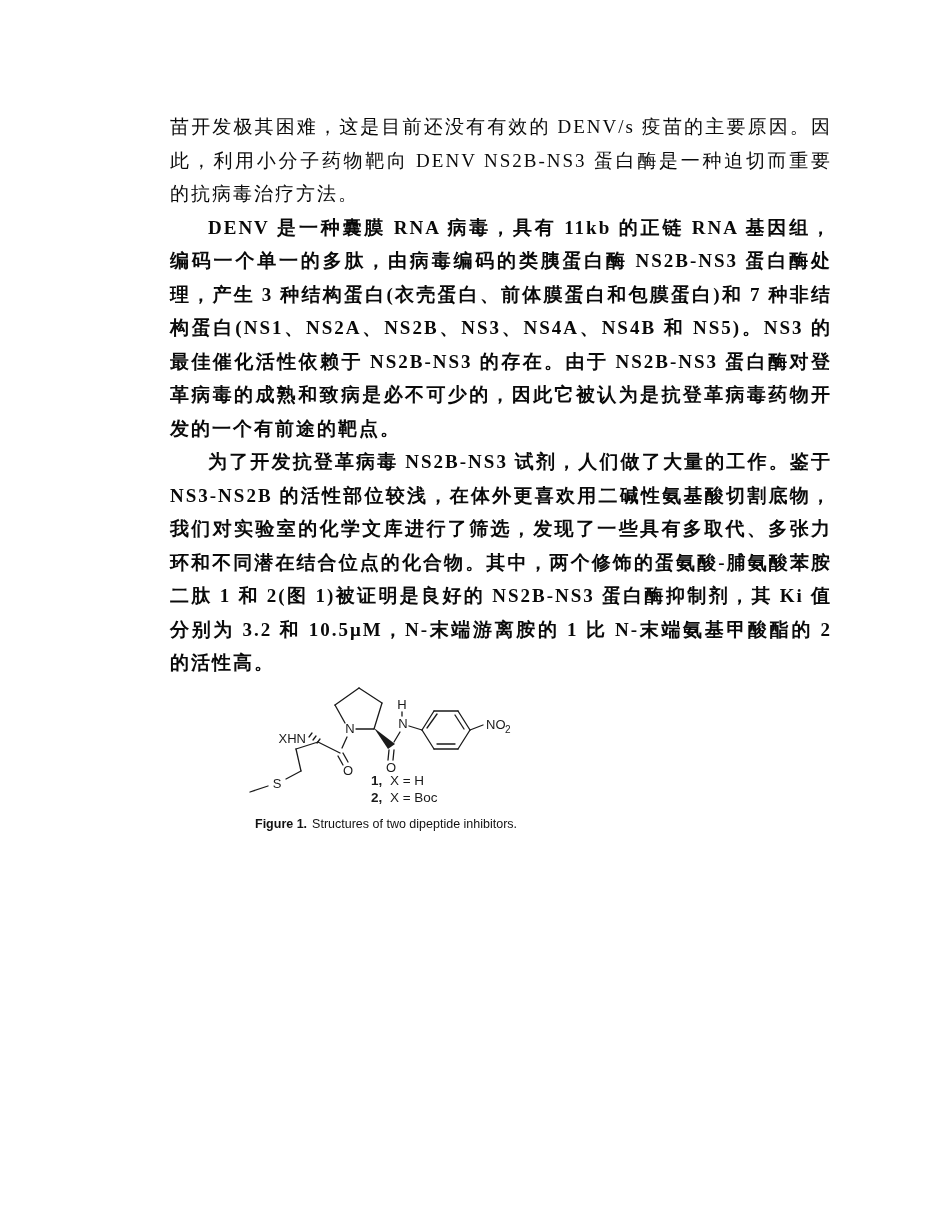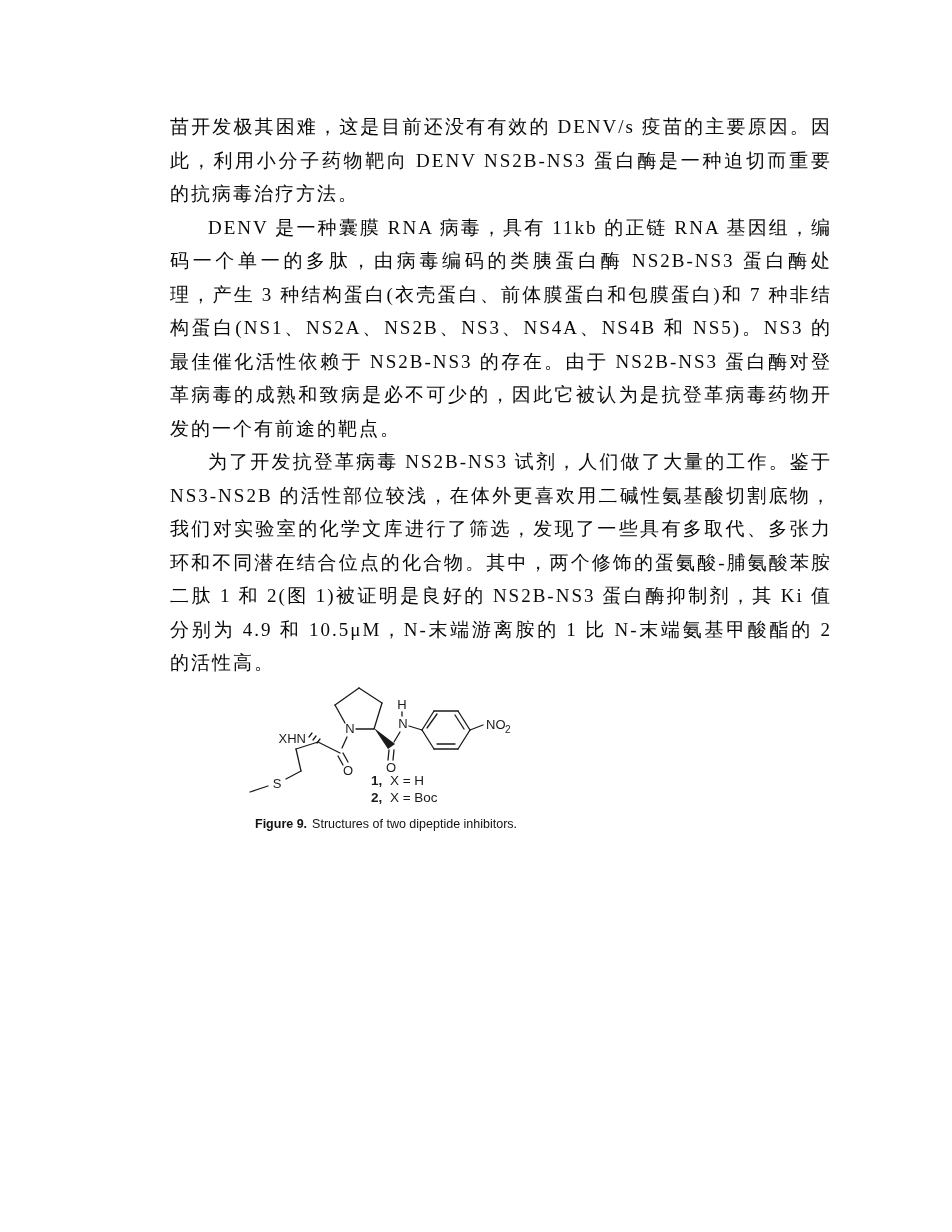--- a/index.html
+++ b/index.html
@@ -21,21 +21,21 @@
     left:170px; top:110px;
     width:662px;
   }
   .para {
     font-size:19px;
     line-height:33.5px;
     letter-spacing:2px;
     text-align:justify;
     color:#0a0a0a;
   }
-  .para.indent { text-indent:2em; }
+  .para.indent { text-indent:2em;font-weight:bold; }
   .figure-block { margin:2px 0 46px 0; }
   .figure-svg { display:block; margin-left:66px; }
   .figure-svg text {
     font-family:"Liberation Sans","DejaVu Sans",sans-serif;
     fill:#1a1a1a;
     font-size:13px;
   }
   .figure-svg .atom-sub { font-size:10px; }
   .figure-svg .cmp-num { font-weight:bold; font-size:13.5px; }
   .figure-svg .cmp-rest { font-size:13.5px; }
@@ -51,21 +51,21 @@
   .figure-caption .cap-label { font-weight:bold; margin-right:5px; }
 </style>
 </head>
 <body>
 
 <div class="page">
   <div class="content">
 
     <p class="para">苗开发极其困难，这是目前还没有有效的 DENV/s 疫苗的主要原因。因此，利用小分子药物靶向 DENV NS2B-NS3 蛋白酶是一种迫切而重要的抗病毒治疗方法。</p>
     <p class="para indent">DENV 是一种囊膜 RNA 病毒，具有 11kb 的正链 RNA 基因组，编码一个单一的多肽，由病毒编码的类胰蛋白酶 NS2B-NS3 蛋白酶处理，产生 3 种结构蛋白(衣壳蛋白、前体膜蛋白和包膜蛋白)和 7 种非结构蛋白(NS1、NS2A、NS2B、NS3、NS4A、NS4B 和 NS5)。NS3 的最佳催化活性依赖于 NS2B-NS3 的存在。由于 NS2B-NS3 蛋白酶对登革病毒的成熟和致病是必不可少的，因此它被认为是抗登革病毒药物开发的一个有前途的靶点。</p>
-    <p class="para indent">为了开发抗登革病毒 NS2B-NS3 试剂，人们做了大量的工作。鉴于 NS3-NS2B 的活性部位较浅，在体外更喜欢用二碱性氨基酸切割底物，我们对实验室的化学文库进行了筛选，发现了一些具有多取代、多张力环和不同潜在结合位点的化合物。其中，两个修饰的蛋氨酸-脯氨酸苯胺二肽 1 和 2(图 1)被证明是良好的 NS2B-NS3 蛋白酶抑制剂，其 Ki 值分别为 4.9 和 10.5μM，N-末端游离胺的 1 比 N-末端氨基甲酸酯的 2 的活性高。</p>
+    <p class="para indent">为了开发抗登革病毒 NS2B-NS3 试剂，人们做了大量的工作。鉴于 NS3-NS2B 的活性部位较浅，在体外更喜欢用二碱性氨基酸切割底物，我们对实验室的化学文库进行了筛选，发现了一些具有多取代、多张力环和不同潜在结合位点的化合物。其中，两个修饰的蛋氨酸-脯氨酸苯胺二肽 1 和 2(图 1)被证明是良好的 NS2B-NS3 蛋白酶抑制剂，其 Ki 值分别为 3.2 和 10.5μM，N-末端游离胺的 1 比 N-末端氨基甲酸酯的 2 的活性高。</p>
 
     <div class="figure-block">
       <svg class="figure-svg" width="340" height="132" viewBox="0 0 340 132" xmlns="http://www.w3.org/2000/svg">
 
         <g>
           <line class="bond" x1="14" y1="110" x2="32" y2="104"></line>
           <line class="bond" x1="50" y1="97" x2="65" y2="89"></line>
           <line class="bond" x1="65" y1="89" x2="60" y2="67"></line>
           <line class="bond" x1="60" y1="67" x2="82" y2="60"></line>
         </g>
@@ -128,19 +128,19 @@
           <tspan class="cmp-num">1,</tspan>
           <tspan class="cmp-rest" dx="4">X = H</tspan>
         </text>
         <text x="135" y="120">
           <tspan class="cmp-num">2,</tspan>
           <tspan class="cmp-rest" dx="4">X = Boc</tspan>
         </text>
       </svg>
 
       <div class="figure-caption">
-        <span class="cap-label">Figure 9.</span><span>Structures of two dipeptide inhibitors.</span>
+        <span class="cap-label">Figure 1.</span><span>Structures of two dipeptide inhibitors.</span>
       </div>
     </div>
 
 
   </div>
 </div>
 
 </body></html>

